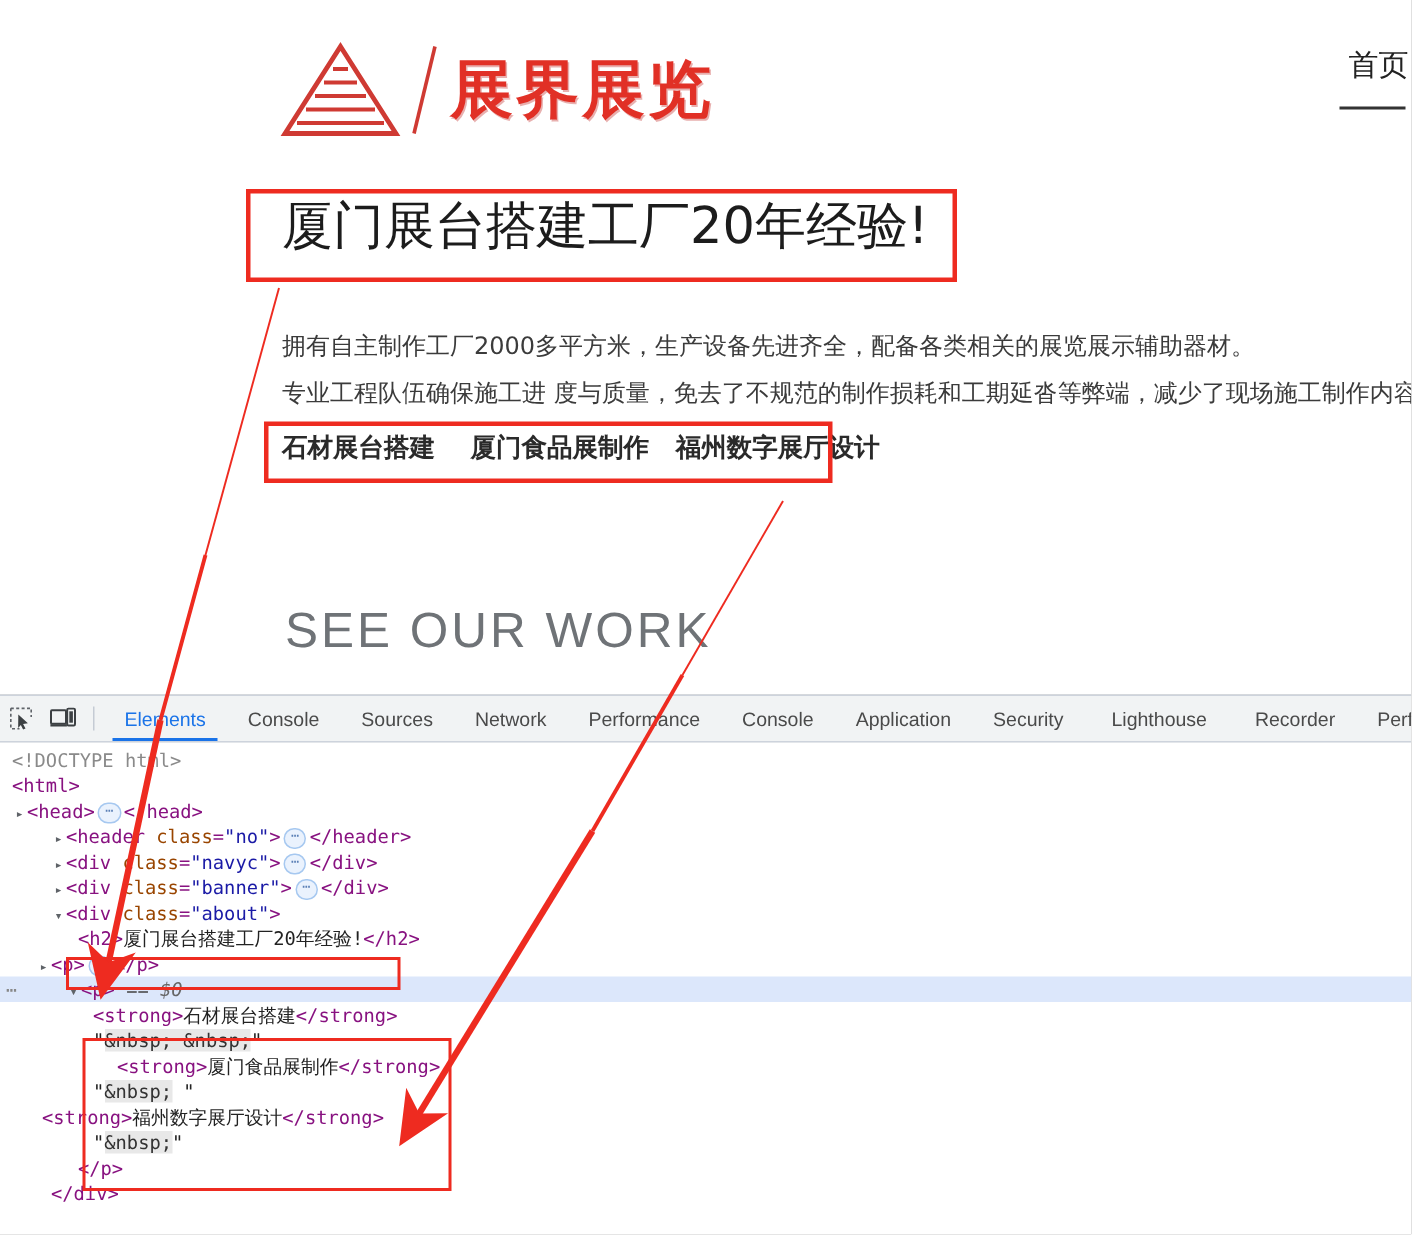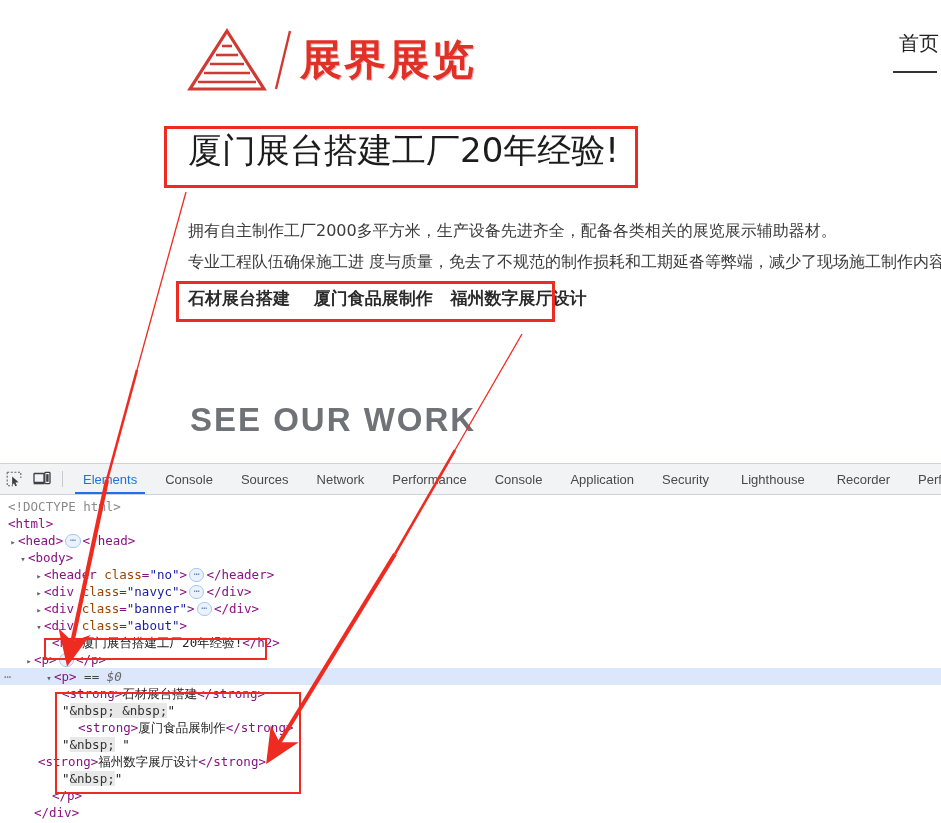--- a/index.html
+++ b/index.html
@@ -112,21 +112,21 @@
   }
   .about-strongs .sep { font-weight: bold; }
 
   .see-our-work {
     position: absolute;
     left: 190px; top: 401px;
     font-family: "Liberation Sans", sans-serif;
     font-size: 33px;
     letter-spacing: 2px;
     color: #6f7377;
-    font-weight: 700;
+    font-weight: 400;
     white-space: nowrap;
   }
 
   
   #devtools {
     position: absolute;
     left: 0; top: 463px;
     width: 941px; height: 360px;
     background: #ffffff;
     border-top: 1px solid #cdd3dc;
@@ -342,23 +342,20 @@
       </div>
 
       <div class="dom-row">
         <span class="tag">&lt;html&gt;</span>
       </div>
 
       <div class="dom-row" style="">
         <span class="tri">▸</span><span class="tag">&lt;head&gt;</span><span class="ellipsis-pill">⋯</span><span class="tag">&lt;/head&gt;</span>
       </div>
 
-      <div class="dom-row" style="padding-left:18px">
-        <span class="tri">▾</span><span class="tag">&lt;body&gt;</span>
-      </div>
 
       <div class="dom-row" style="padding-left:34px">
         <span class="tri">▸</span><span class="tag">&lt;header</span> <span class="attrname">class</span><span class="punct">=</span><span class="attrval">"<span>no</span>"</span><span class="tag">&gt;</span><span class="ellipsis-pill">⋯</span><span class="tag">&lt;/header&gt;</span>
       </div>
 
       <div class="dom-row" style="padding-left:34px">
         <span class="tri">▸</span><span class="tag">&lt;div</span> <span class="attrname">class</span><span class="punct">=</span><span class="attrval">"<span>navyc</span>"</span><span class="tag">&gt;</span><span class="ellipsis-pill">⋯</span><span class="tag">&lt;/div&gt;</span>
       </div>
 
       <div class="dom-row" style="padding-left:34px">
@@ -390,21 +387,21 @@
       </div>
 
       <div class="dom-row" style="padding-left:78px">
         <span class="tag">&lt;strong&gt;</span><span class="txt">厦门食品展制作</span><span class="tag">&lt;/strong&gt;</span>
       </div>
 
       <div class="dom-row" style="padding-left:62px">
         <span class="txt">"</span><span class="entity">&amp;nbsp;</span><span class="txt">&nbsp;"</span>
       </div>
 
-      <div class="dom-row" style="padding-left:38px">
+      <div class="dom-row" style="padding-left:28px">
         <span class="tag">&lt;strong&gt;</span><span class="txt">福州数字展厅设计</span><span class="tag">&lt;/strong&gt;</span>
       </div>
 
       <div class="dom-row" style="padding-left:62px">
         <span class="txt">"</span><span class="entity">&amp;nbsp;</span><span class="txt">"</span>
       </div>
 
       <div class="dom-row" style="padding-left:52px">
         <span class="tag">&lt;/p&gt;</span>
       </div>

